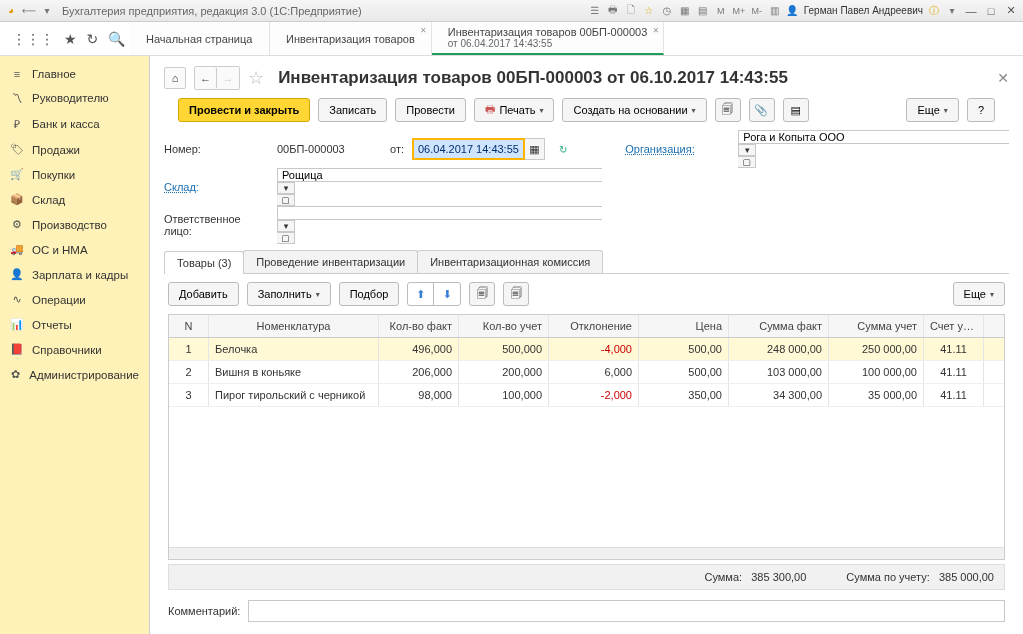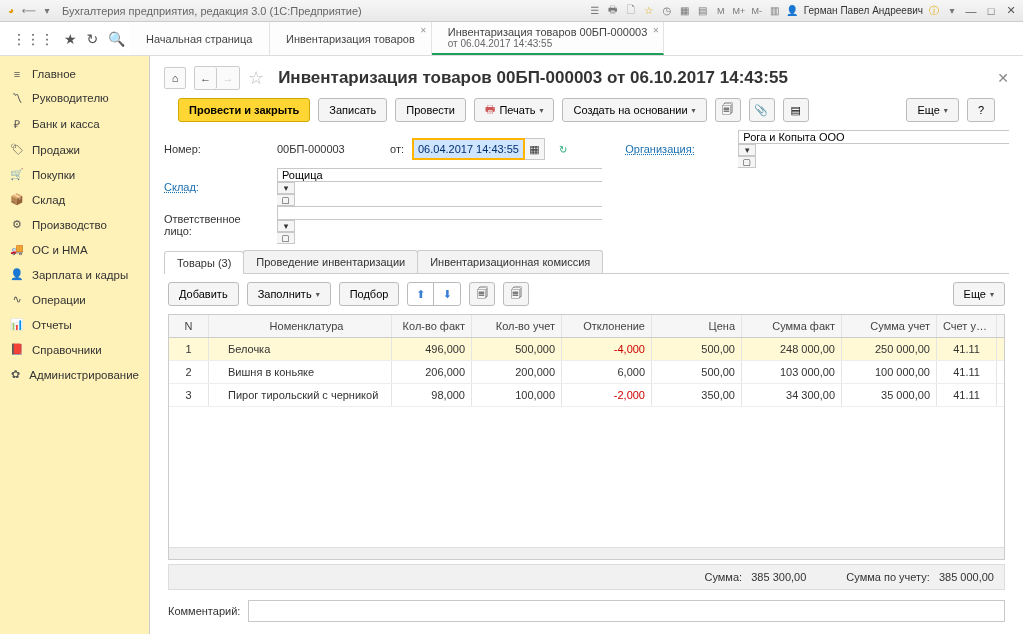--- a/index.html
+++ b/index.html
@@ -62,21 +62,21 @@
 .tab-toolbar .tt-right { margin-left: auto; }
 
 .table-wrap { margin: 0 18px; border: 1px solid #ccc; flex: 0 0 auto; height: 246px; overflow: hidden; display: flex; flex-direction: column; }
 .thead, .trow { display: flex; align-items: stretch; }
 .thead { background: #f6f6f6; border-bottom: 1px solid #ccc; }
 .th, .td { border-right: 1px solid #e5e5e5; padding: 5px 6px; font-size: 11px; overflow: hidden; white-space: nowrap; text-overflow: ellipsis; }
 .th { color: #444; text-align: center; }
 .trow { border-bottom: 1px solid #eee; }
 .trow.sel { background: #fff9d6; }
 .c-n { width: 40px; text-align: center; }
-.c-nom { width: 170px; margin-left: 13px; }
+.c-nom { width: 170px; }
 .c-fact { width: 80px; text-align: right; }
 .c-uchet { width: 90px; text-align: right; }
 .c-dev { width: 90px; text-align: right; }
 .c-price { width: 90px; text-align: right; }
 .c-sfact { width: 100px; text-align: right; }
 .c-suchet { width: 95px; text-align: right; }
 .c-acct { width: 60px; text-align: center; }
 .neg { color: #c00; }
 .tbody-scroll { flex: 1; overflow: auto; }
 .hscroll { height: 12px; background: #f0f0f0; border-top: 1px solid #ddd; }

